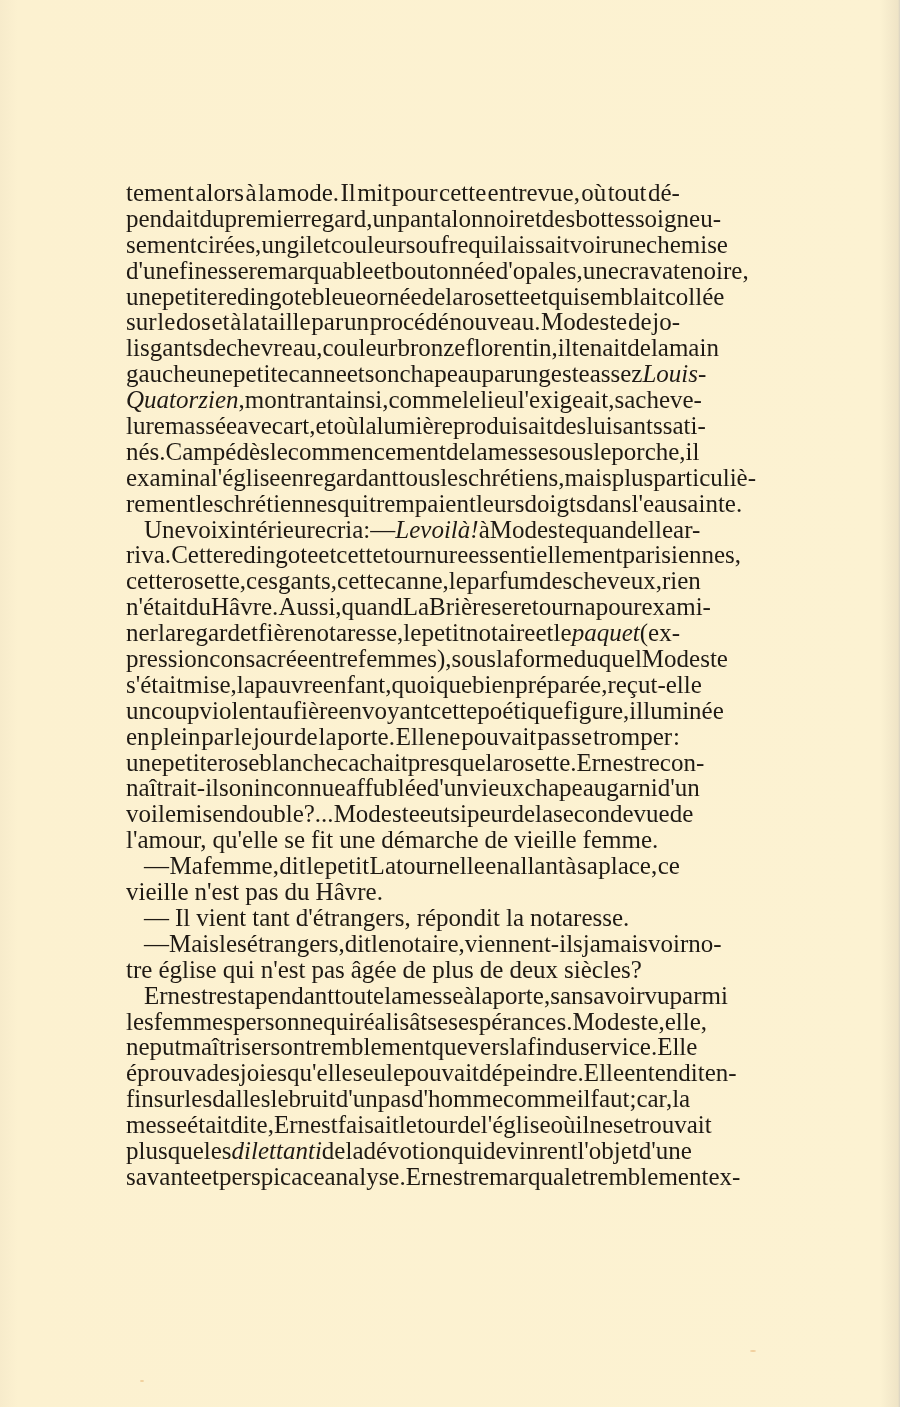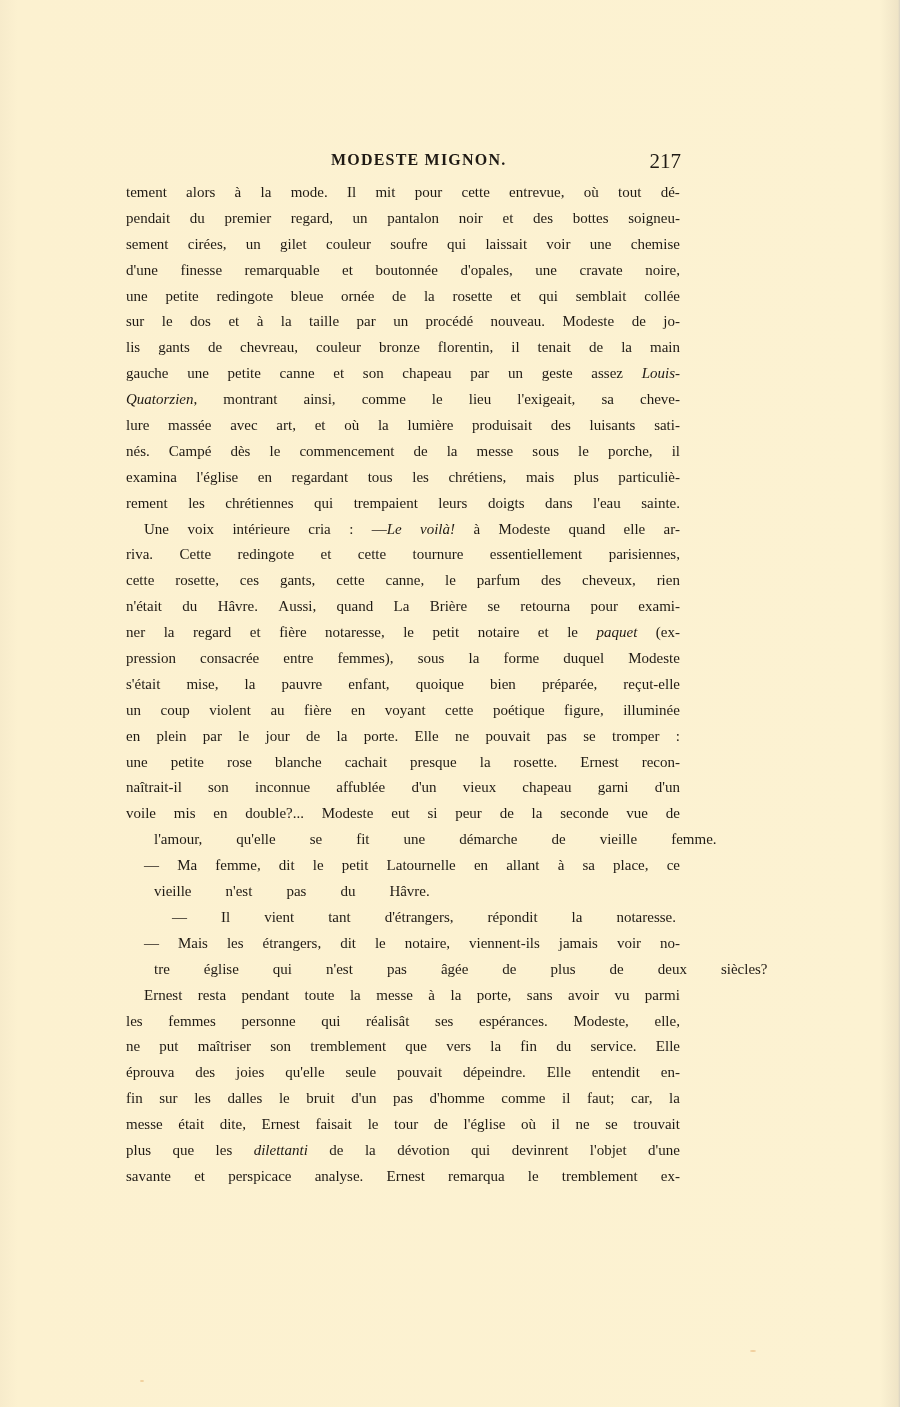--- a/index.html
+++ b/index.html
@@ -23,40 +23,36 @@
   }
   .page-number {
     position: absolute; right: 0; top: 0;
     font-size: 21px;
   }
   .body-text {
     position: absolute; left: 126px; top: 180px; width: 554px;
   }
   .line {
     height: 25.9px; line-height: 25.9px;
-    font-size: 15px;
+    font-size: 25px;
     text-align: justify; text-align-last: justify;
     white-space: nowrap;
     display: flex; justify-content: space-between;
   }
   .line span.w { display: inline-block; }
   .line.last { text-align-last: left; justify-content: flex-start; }
-  .line.last span.w { margin-right: 6px; margin-left: 28px; }
+  .line.last span.w { margin-right: 6px; }
   .line.indent { padding-left: 18px; }
   em, .it { font-style: italic; }
   .speckle { position: absolute; border-radius: 50%; background: #e8b878; opacity: .6; }
 </style>
 </head>
 <body>
 
 <div class="page">
-  <div class="header">
-    <span class="running-title">MODESTE MIGNON.</span>
-    <span class="page-number">217</span>
-  </div>
 
   <div class="body-text" id="body-text">
       <div class="line">
         <span class="w">tement</span>
         <span class="w">alors</span>
         <span class="w">à</span>
         <span class="w">la</span>
         <span class="w">mode.</span>
         <span class="w">Il</span>
         <span class="w">mit</span>

